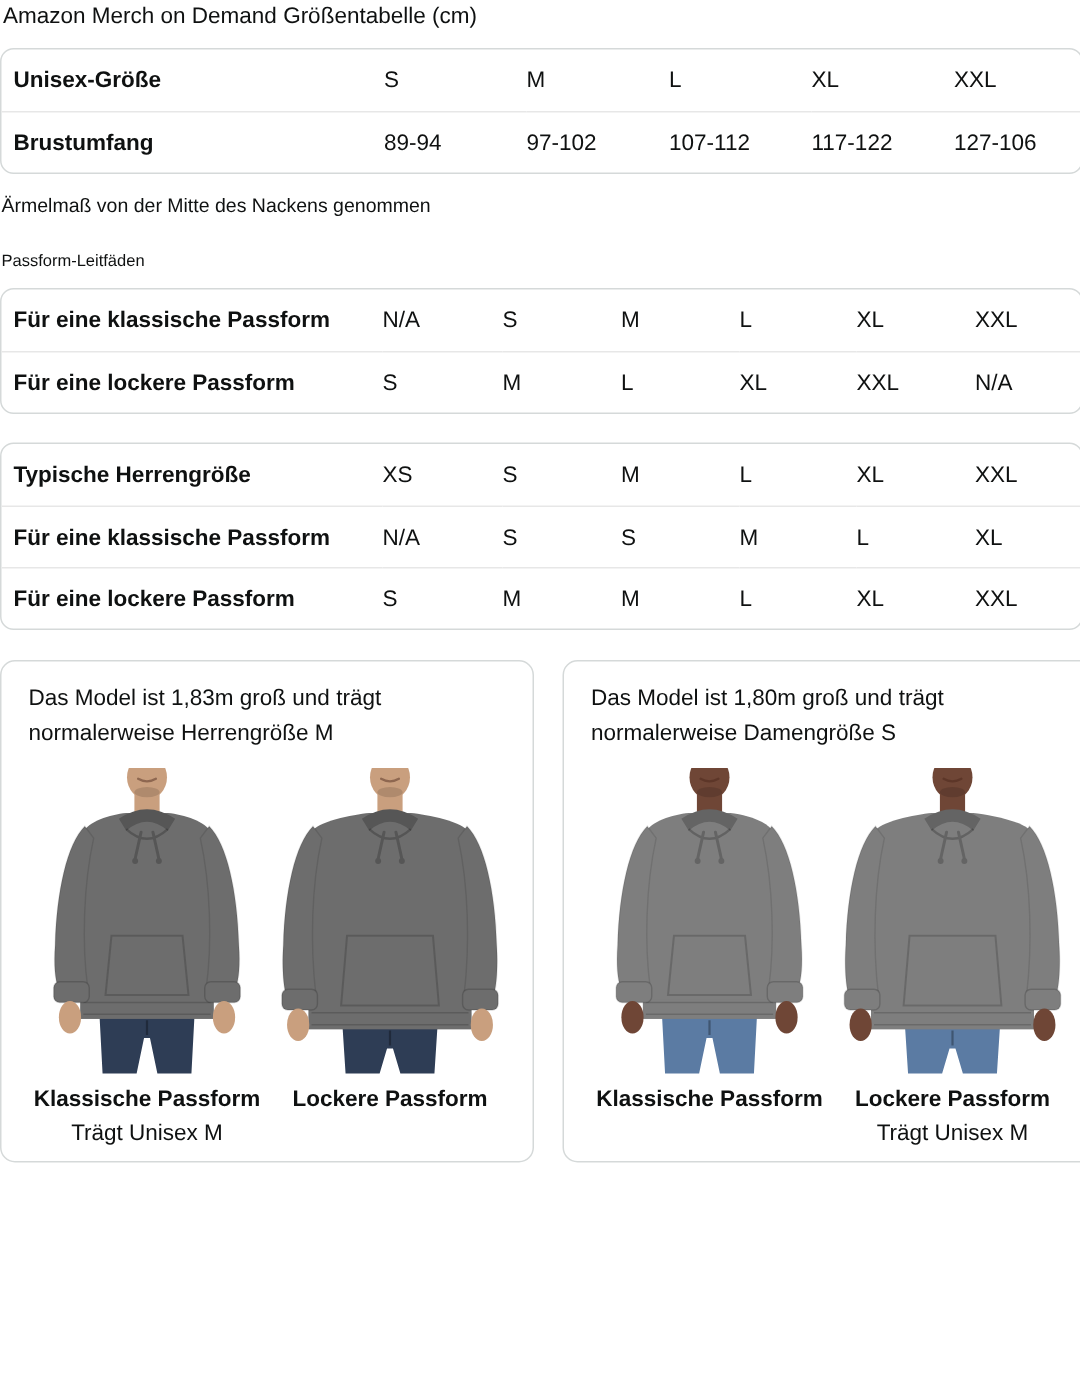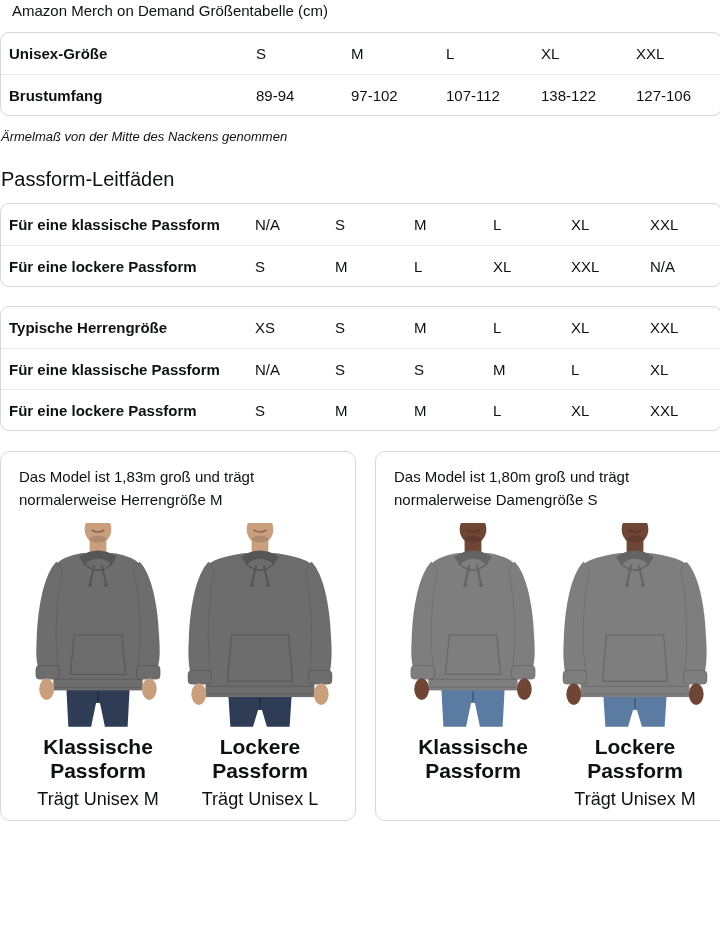--- a/index.html
+++ b/index.html
@@ -12,21 +12,21 @@
   html,body{background:var(--bg);}
   body{
     width:720px;
     font-family:"Liberation Sans", sans-serif;
     color:var(--text);
     padding:2px 0 13px 0;
   }
   .page-title{
     font-size:15px;
     font-weight:400;
-    padding-left:12px;
+    padding-left:2px;
     margin-bottom:13px;
   }
   table.tbl{
     width:720px;
     table-layout:fixed;
     border:1px solid var(--border);
     border-radius:9px;
     border-collapse:separate;
     border-spacing:0;
     background:var(--bg);
@@ -42,24 +42,23 @@
     font-weight:700;
     padding-left:8px;
   }
   table.tbl tr:not(:first-child) td{
     border-top:1px solid var(--separator);
   }
   .footnote{
     font-size:13px;
     margin-top:13px;
     padding-left:1px;
-    font-style:italic;
   }
   .section-heading{
-    font-size:20px;
+    font-size:11px;
     font-weight:400;
     margin-top:24px;
     margin-bottom:12px;
     padding-left:1px;
   }
   .tbl + .tbl{margin-top:19px;}
   .cards{
     display:flex;
     gap:19px;
     margin-top:20px;
@@ -81,26 +80,26 @@
     margin-top:12px;
     gap:4px;
   }
   figure{
     width:50%;
     text-align:center;
   }
   .photo{width:100%;}
   .photo svg{display:block;width:158px;height:205px;margin:0 auto;}
   .cap{
-    font-size:21px;
+    font-size:15px;
     font-weight:700;
     margin-top:7px;
   }
   .sub{
-    font-size:18px;
+    font-size:15px;
     margin-top:6px;
   }
 </style>
 </head>
 <body>
 
 <main>
 
   <h1 class="page-title">Amazon Merch on Demand Größentabelle (cm)</h1>
 
@@ -120,21 +119,21 @@
           <td>M</td>
           <td>L</td>
           <td>XL</td>
           <td>XXL</td>
         </tr>
         <tr>
           <td class="lbl">Brustumfang</td>
           <td>89-94</td>
           <td>97-102</td>
           <td>107-112</td>
-          <td>138-122</td>
+          <td>117-122</td>
           <td>127-106</td>
         </tr>
       </tbody>
   </table>
 
   <p class="footnote">Ärmelmaß von der Mitte des Nackens genommen</p>
 
   <h2 class="section-heading">Passform-Leitfäden</h2>
 
   <table class="tbl">
@@ -291,21 +290,20 @@
     <path d="M61,33 Q80,20 99,33 L94,41 Q80,29 66,41 Z" fill="#565656"></path>
     <path d="M66,40 Q80,53 94,40" stroke="rgba(0,0,0,0.22)" stroke-width="1.6" fill="none"></path>
     <path d="M76,42 L72,60" stroke="#565656" stroke-width="2" stroke-linecap="round"></path>
     <path d="M84,42 L88,60" stroke="#565656" stroke-width="2" stroke-linecap="round"></path>
     <circle cx="72" cy="61.5" r="2" fill="#565656"></circle>
     <circle cx="88" cy="61.5" r="2" fill="#565656"></circle>
   </svg>
             </div>
           <figcaption>
             <div class="cap">Lockere Passform</div>
-            <div class="sub">Trägt Unisex L</div>
           </figcaption>
         </figure>
       </div>
     </article>
 
     <article class="card">
       <p class="desc">Das Model ist 1,80m groß und trägt normalerweise Damengröße S</p>
       <div class="figures">
         <figure>
           <div class="photo">

